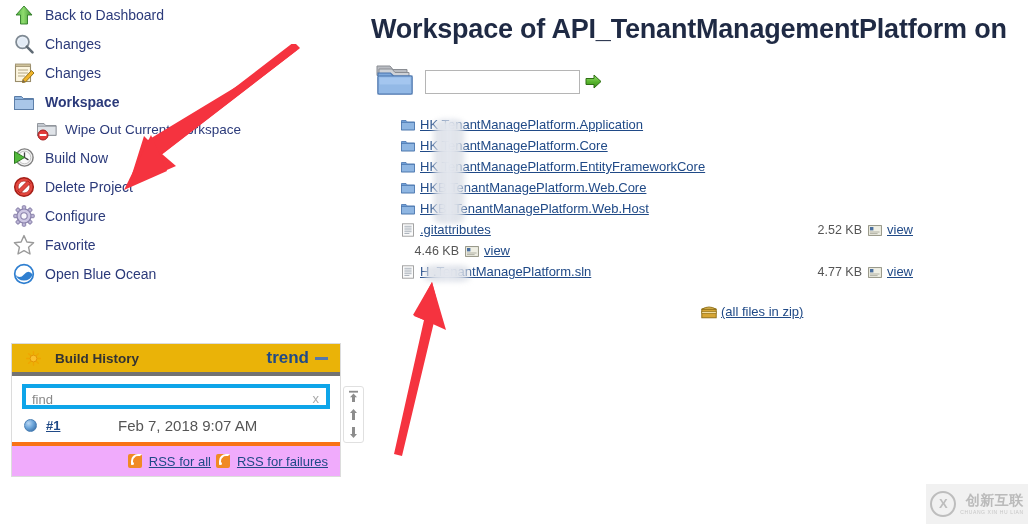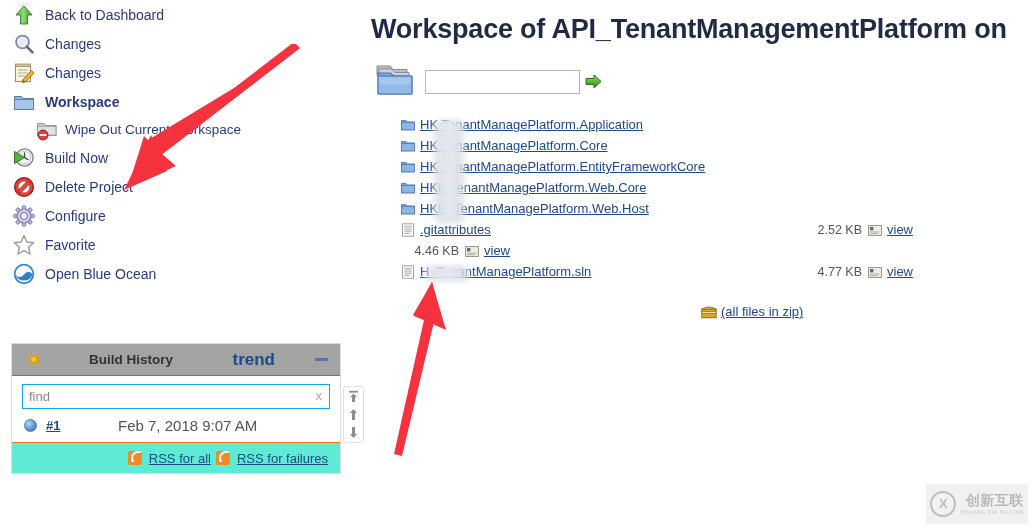--- a/index.html
+++ b/index.html
@@ -64,28 +64,27 @@
   #build-history {
     position: absolute;
     left: 11px;
     top: 343px;
     width: 330px;
     border: 1px solid #dcdcdc;
     background: #fff;
     box-sizing: border-box;
   }
   #bh-head {
-    background: #a3a3a3;
-    border-bottom: 1px solid #737373;
+    background: #eab308;
+    border-bottom: 4px solid #737373;
     height: 32px;
     display: flex;
     align-items: center;
     padding: 0 12px 0 14px;
     box-sizing: border-box;
-    gap: 34px;
   }
   #bh-head .sun {
     width: 15px; height: 15px;
     margin-right: 14px;
     flex: 0 0 15px;
   }
   #bh-title {
     font-weight: bold;
     font-size: 13.5px;
     color: #333;
@@ -101,21 +100,21 @@
   .minus-icon {
     display: inline-block;
     width: 13px;
     height: 3px;
     background: #5577aa;
     vertical-align: middle;
   }
   #bh-body { background: #fff; padding: 8px 10px 4px 10px; }
   #bh-find {
     position: relative;
-    border: 1px solid #0ea5e9;
+    border: 4px solid #0ea5e9;
     height: 25px;
     box-sizing: border-box;
     background: #fff;
   }
   #bh-find input {
     border: 0;
     outline: 0;
     width: 88%;
     height: 23px;
     padding: 0 6px;
@@ -151,22 +150,22 @@
   .build-num {
     color: #204a87;
     text-decoration: underline;
     font-weight: bold;
     font-size: 13px;
     width: 72px;
     cursor: pointer;
   }
   .build-date { color: #555; font-size: 15px; }
   #bh-foot {
-    background: #5eead4;
-    border-top: 1px solid #f97316;
+    background: #f0abfc;
+    border-top: 4px solid #f97316;
     height: 30px;
     display: flex;
     align-items: center;
     justify-content: flex-end;
     padding-right: 12px;
     gap: 5px;
   }
   .rss-link {
     color: #204a87;
     text-decoration: underline;

